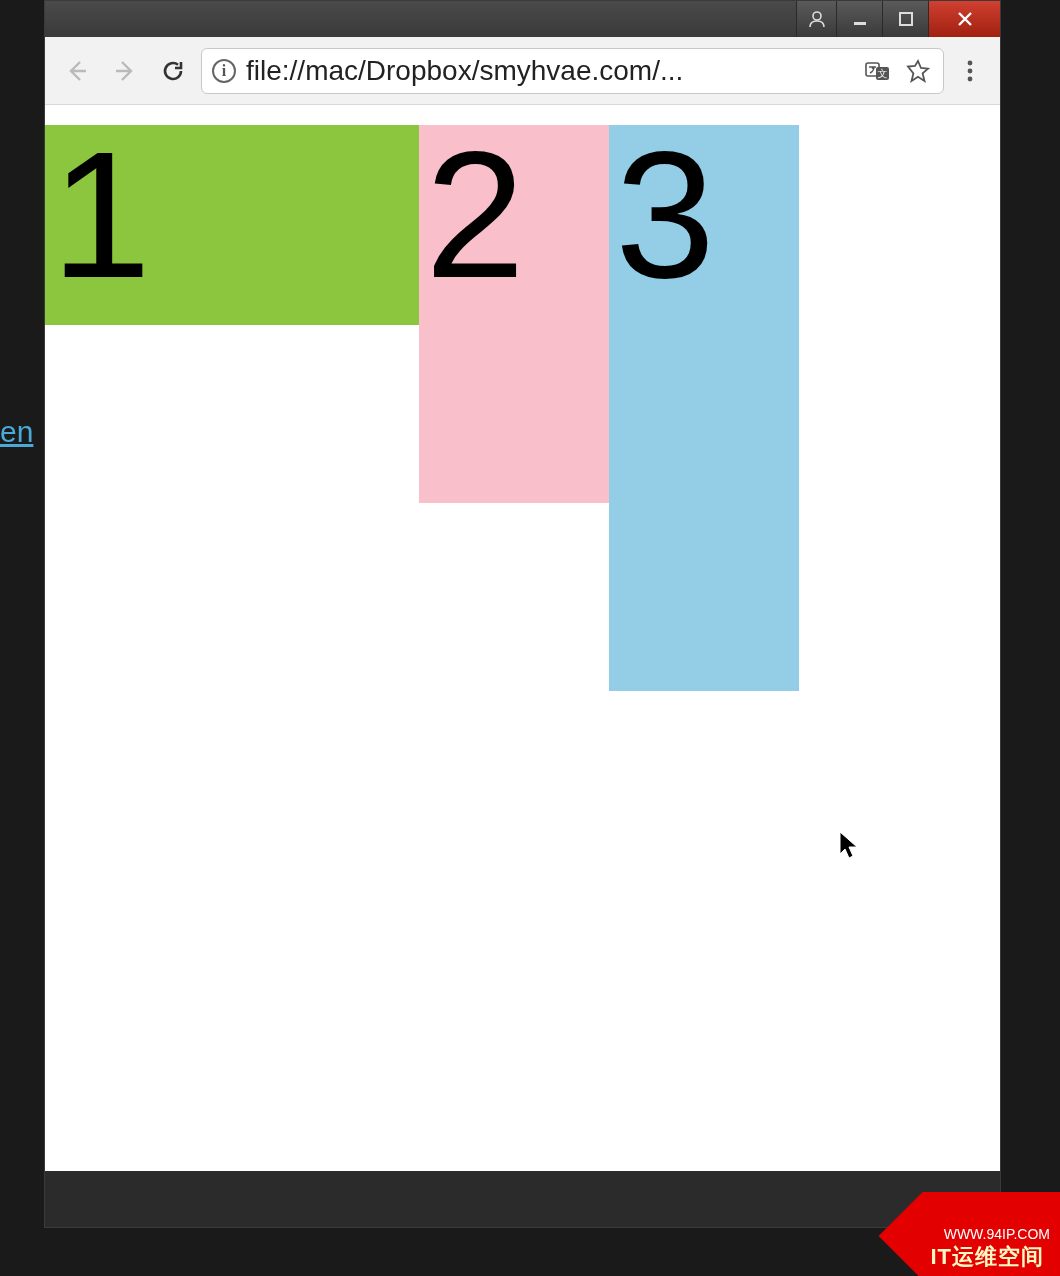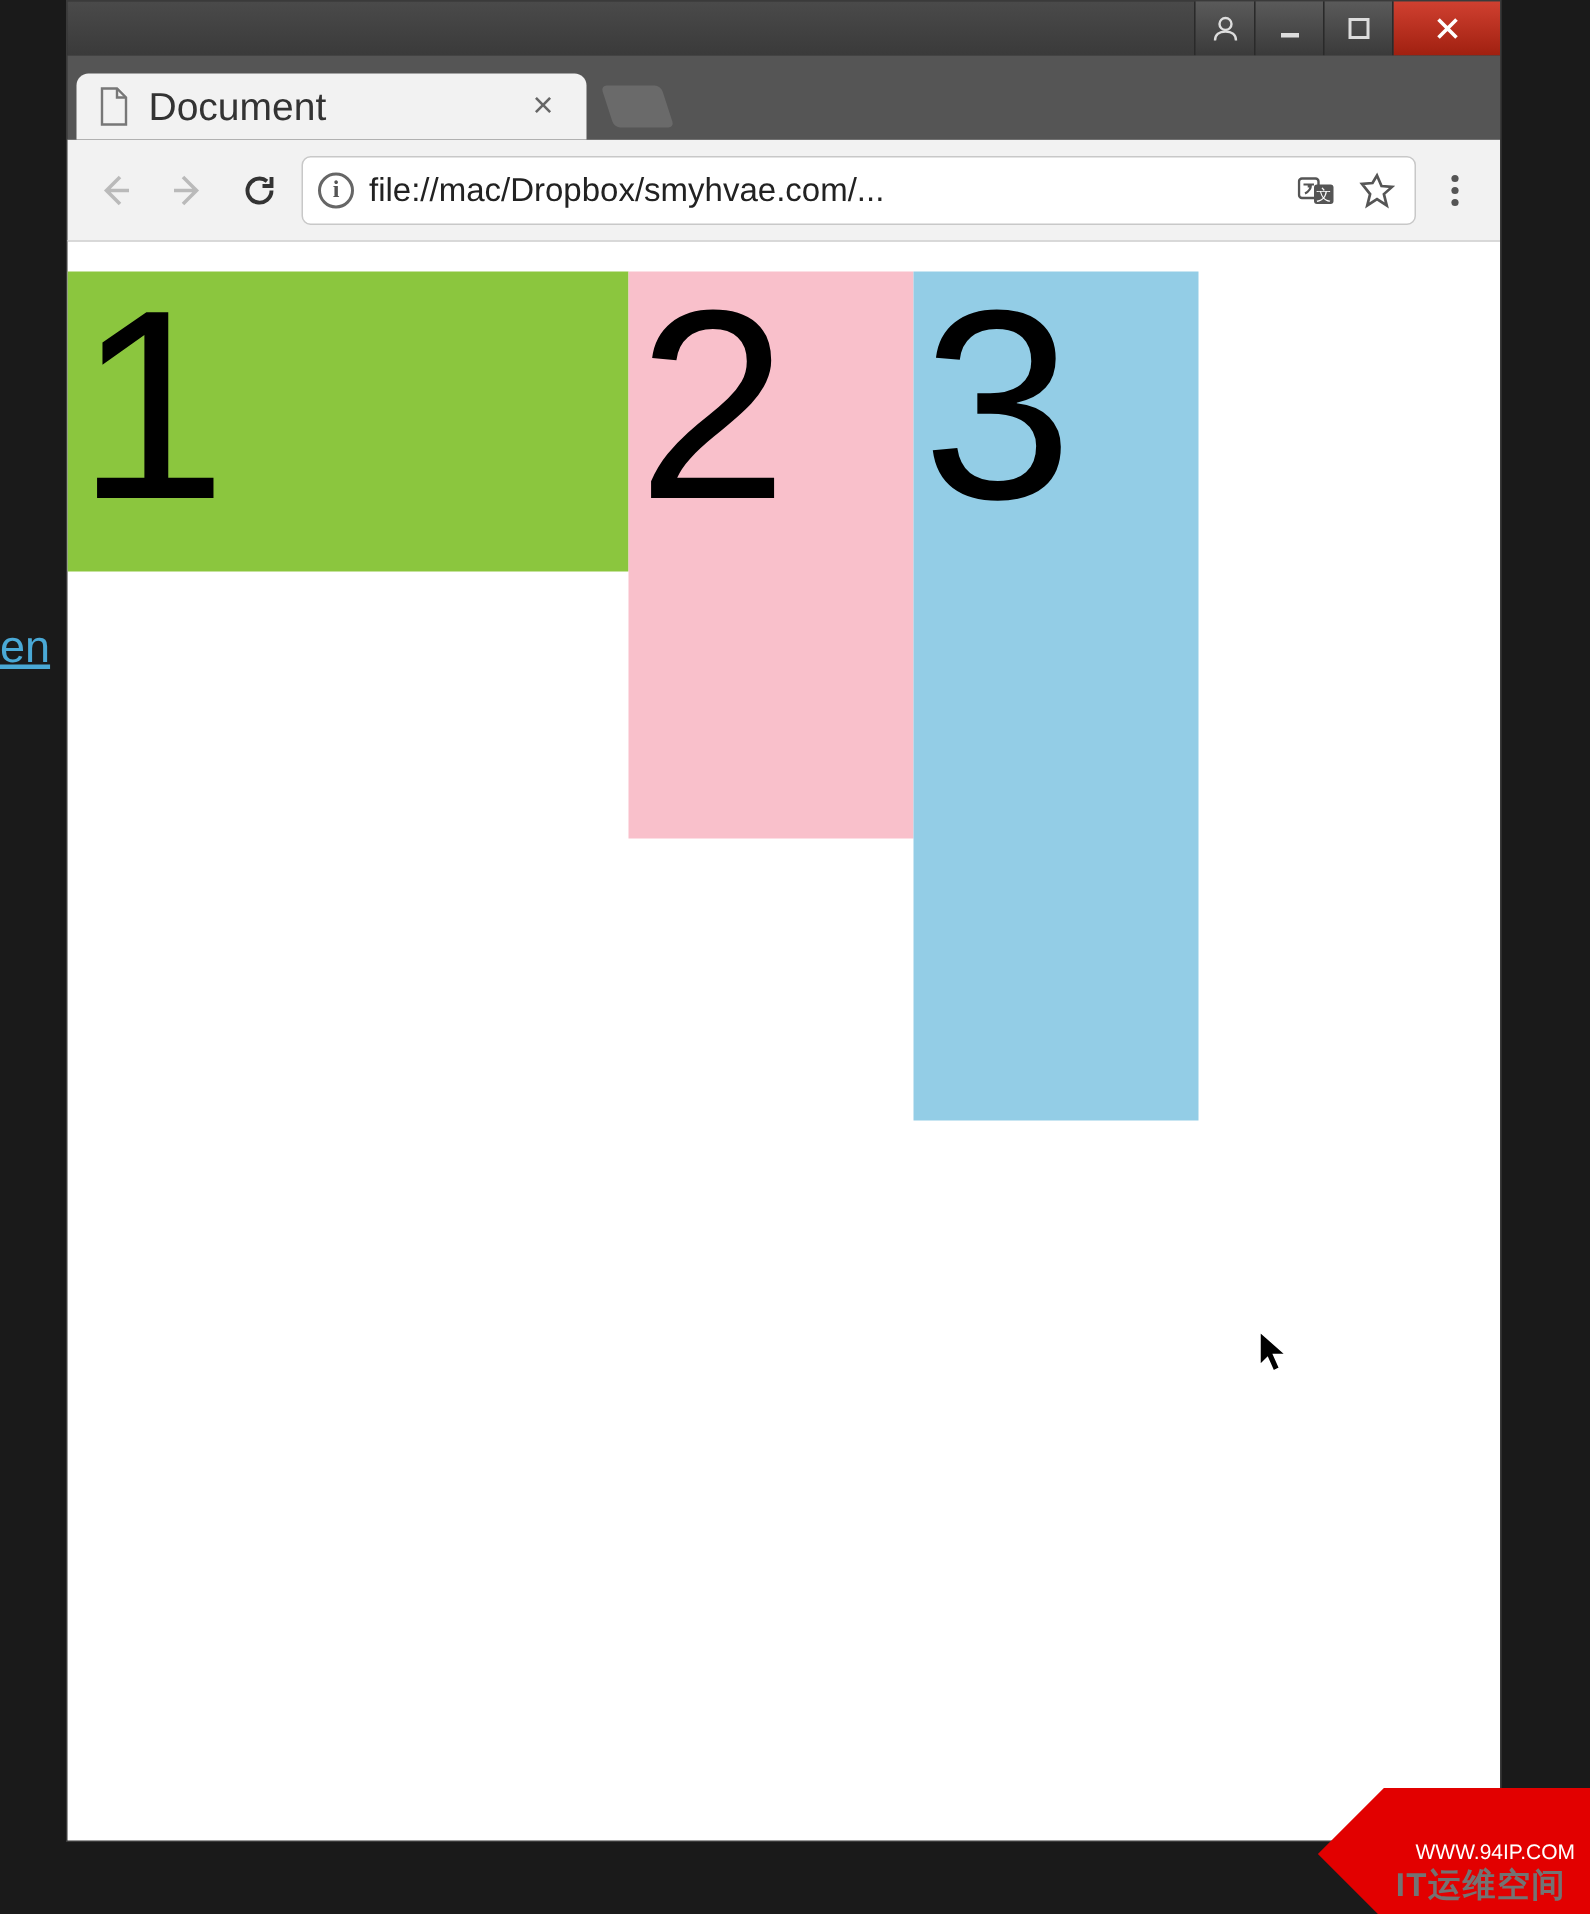--- a/index.html
+++ b/index.html
@@ -147,21 +147,21 @@
       display: flex;
       align-items: center;
       justify-content: center;
       font-size: 16px;
       font-family: Georgia, serif;
       color: #555;
       font-weight: bold;
     }
     .omnibox .url {
       flex: 1;
-      font-size: 22px;
+      font-size: 28px;
       color: #222;
       white-space: nowrap;
       overflow: hidden;
     }
     .omni-action {
       width: 30px;
       display: flex;
       align-items: center;
       justify-content: center;
     }
@@ -223,21 +223,21 @@
     .wm-url {
       position: absolute;
       right: 10px; bottom: 34px;
       color: #fff;
       font-size: 14px;
       font-family: Arial, sans-serif;
     }
     .wm-label {
       position: absolute;
       right: 16px; bottom: 4px;
-      color: #737373;
+      color: #fef9c3;
       font-size: 22px;
       font-weight: bold;
       letter-spacing: 1px;
     }
   </style>
 </head>
 <body>
 
 <div class="bg-text">en</div>
 
@@ -260,31 +260,20 @@
         <rect x="3" y="3" width="12" height="12" fill="none" stroke="#ddd" stroke-width="2"></rect>
       </svg>
     </div>
     <div class="win-btn close">
       <svg class="win-icon" width="20" height="20" viewBox="0 0 20 20">
         <path d="M4 4l12 12M16 4L4 16" stroke="#fff" stroke-width="2.4"></path>
       </svg>
     </div>
   </div>
 
-  <div class="tabstrip">
-    <div class="tab">
-      <svg width="22" height="26" viewBox="0 0 22 26">
-        <path d="M3 1h10l6 6v18H3z" fill="none" stroke="#777" stroke-width="1.6"></path>
-        <path d="M13 1v6h6" fill="none" stroke="#777" stroke-width="1.6"></path>
-      </svg>
-      <span class="tab-title">Document</span>
-      <span class="tab-close">×</span>
-    </div>
-    <div class="newtab"></div>
-  </div>
 
   <div class="toolbar">
     <div class="nav-btn disabled">
       <svg width="26" height="26" viewBox="0 0 26 26">
         <path d="M16 4l-9 9 9 9M7 13h15" fill="none" stroke="#555" stroke-width="2.4"></path>
       </svg>
     </div>
     <div class="nav-btn disabled">
       <svg width="26" height="26" viewBox="0 0 26 26">
         <path d="M10 4l9 9-9 9M19 13H4" fill="none" stroke="#555" stroke-width="2.4"></path>

